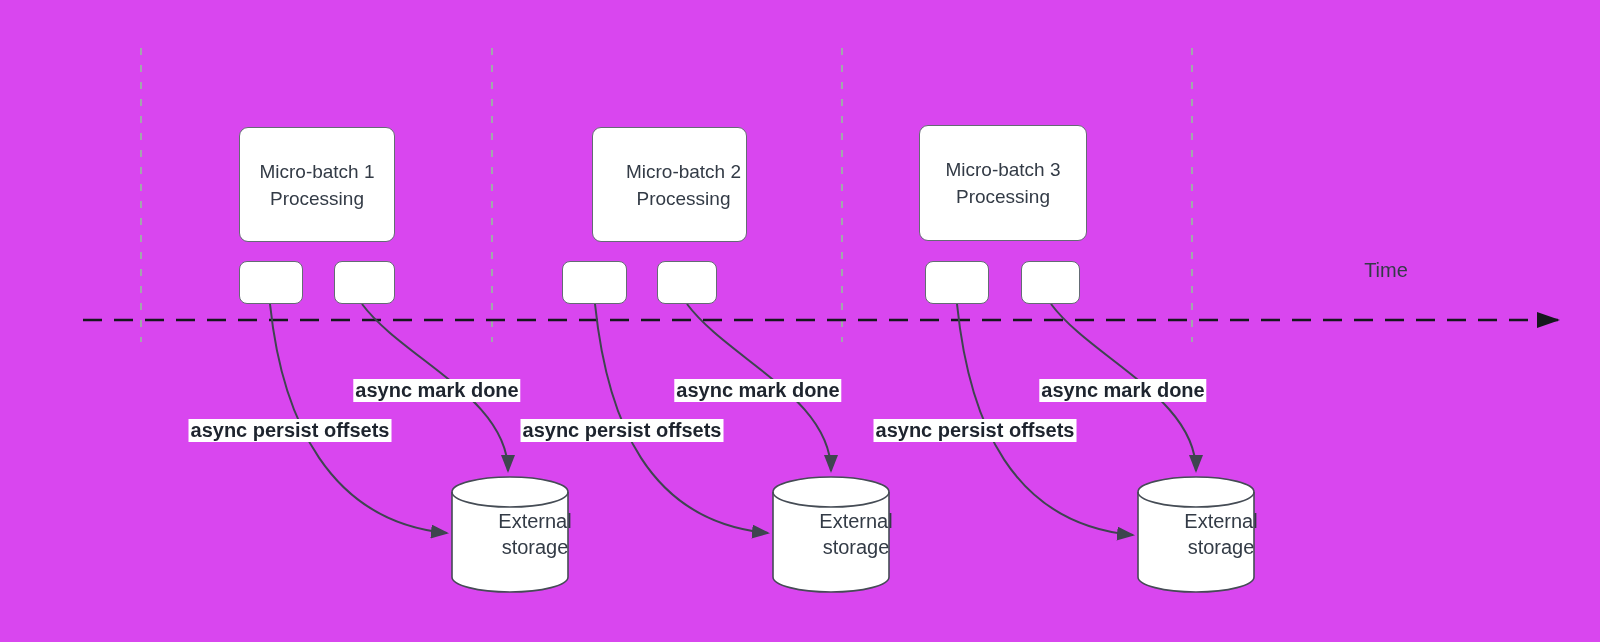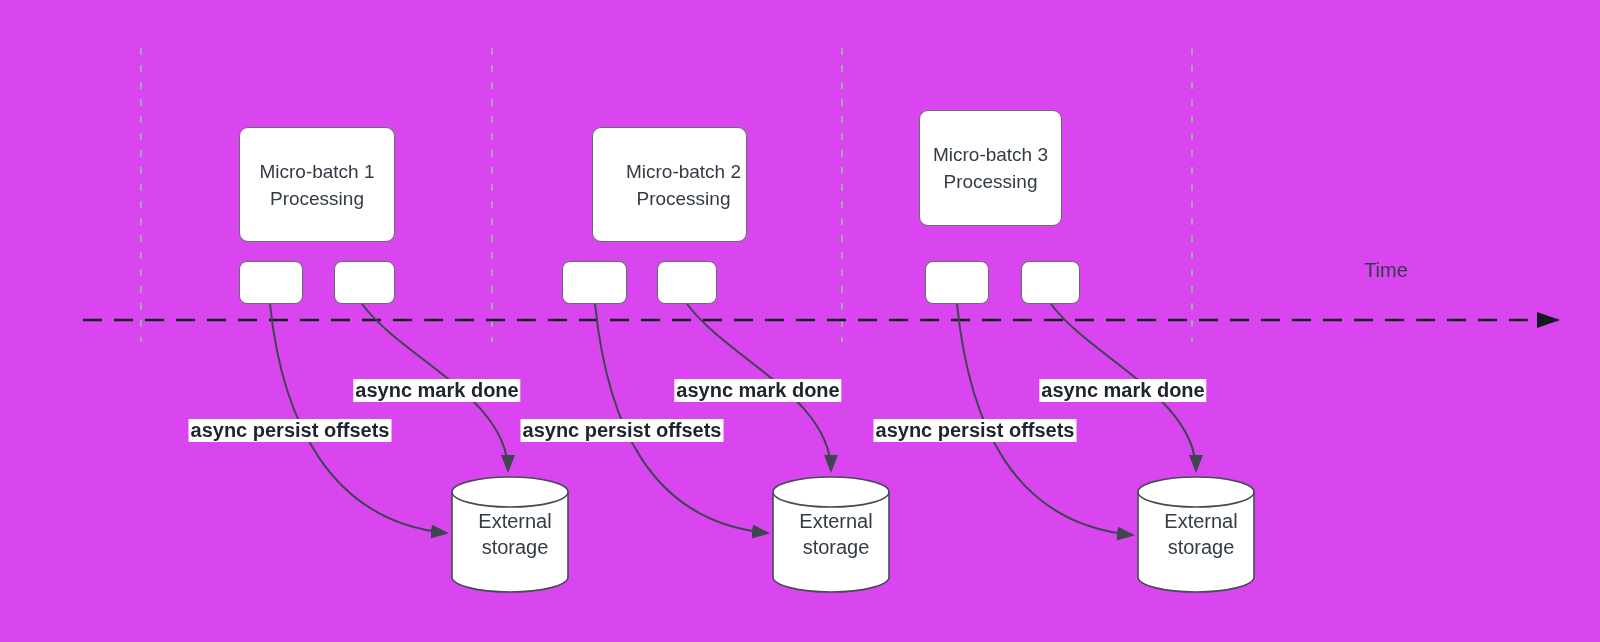--- a/index.html
+++ b/index.html
@@ -89,20 +89,21 @@
     width: 126px;
     height: 80px;
     display: flex;
     align-items: center;
     justify-content: center;
     text-align: center;
     font-size: 20px;
     line-height: 26px;
     color: #333b46;
     white-space: pre-line;
+    margin-left: 20px;
   }
   .timelabel {
     position: absolute;
     transform: translateX(-50%);
     font-size: 20px;
     color: #333b46;
     white-space: nowrap;
   }
 </style>
 </head>
@@ -157,21 +158,21 @@
   <div class="smallbox" style="left:239px; top:261px; width:64px;"></div>
   <div class="smallbox" style="left:334px; top:261px; width:61px;"></div>
 
   <div class="bigbox" style="left:592px; top:127px; width:155px; height:115px;padding-left:28px;">
     <span class="boxlabel">Micro-batch 2
 Processing</span>
   </div>
   <div class="smallbox" style="left:562px; top:261px; width:65px;"></div>
   <div class="smallbox" style="left:657px; top:261px; width:60px;"></div>
 
-  <div class="bigbox" style="left:919px; top:110px; width:143px; height:116px;">
+  <div class="bigbox" style="left:919px; top:125px; width:168px; height:116px;">
     <span class="boxlabel">Micro-batch 3
 Processing</span>
   </div>
   <div class="smallbox" style="left:925px; top:261px; width:64px;"></div>
   <div class="smallbox" style="left:1021px; top:261px; width:59px;"></div>
 
   <div class="asynclabel" style="left:290px; top:419px;">async persist offsets</div>
   <div class="asynclabel" style="left:437px; top:379px;">async mark done</div>
   <div class="asynclabel" style="left:622px; top:419px;">async persist offsets</div>
   <div class="asynclabel" style="left:758px; top:379px;">async mark done</div>

